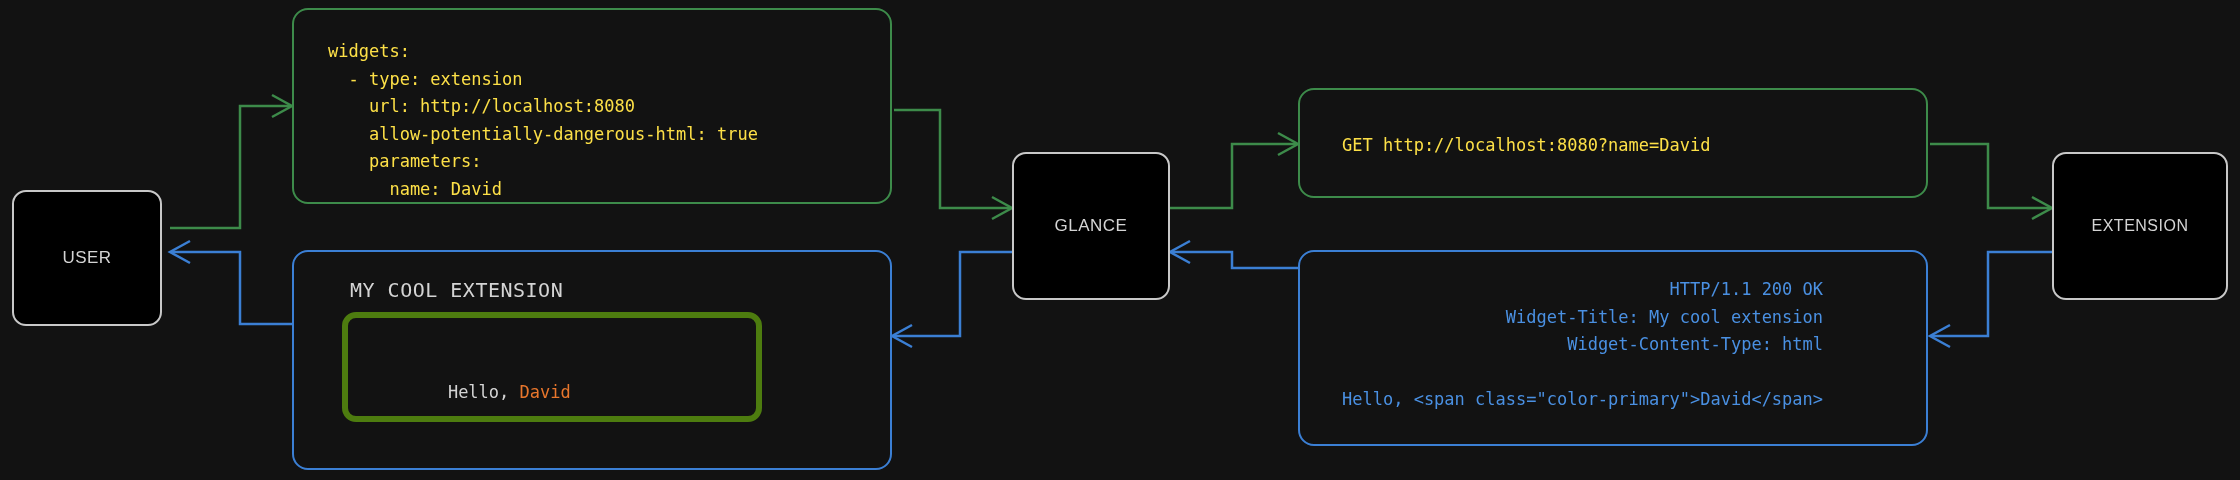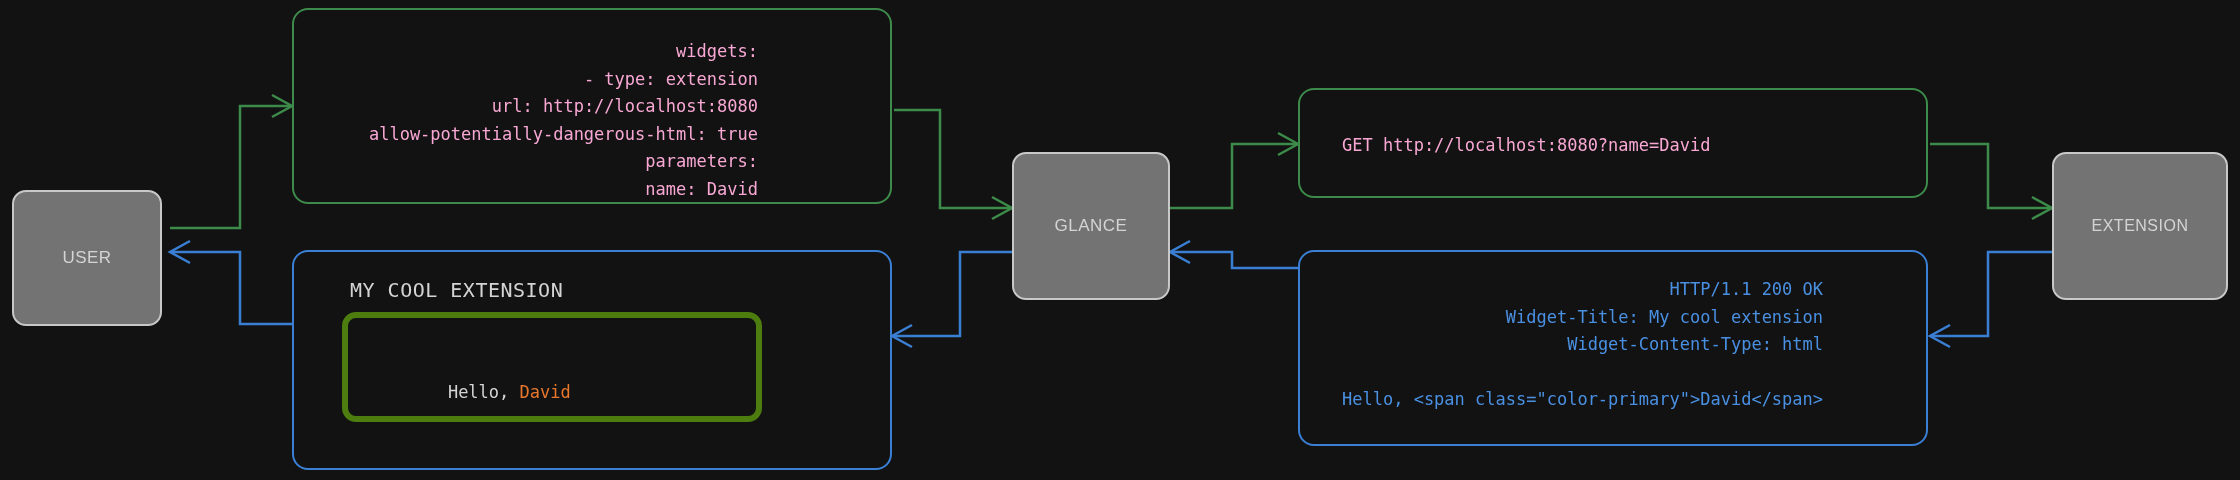--- a/index.html
+++ b/index.html
@@ -21,21 +21,21 @@
     top: 0;
     width: 2240px;
     height: 480px;
     pointer-events: none;
   }
   .node {
     position: absolute;
     box-sizing: border-box;
     border: 2px solid #c8c8c8;
     border-radius: 14px;
-    background: #737373;
+    background: #000000;
     display: flex;
     align-items: center;
     justify-content: center;
     color: #d4d4d4;
     letter-spacing: 0.5px;
   }
   .node-sans {
     font-family: "Liberation Sans", sans-serif;
     font-size: 17px;
   }
@@ -55,21 +55,21 @@
   .panel-blue {
     border: 2px solid #3b7fd4;
   }
   .code {
     margin: 0;
     white-space: pre;
     font-family: "DejaVu Sans Mono", monospace;
     font-size: 17px;
     line-height: 1.62;
   }
-  .code-green { color: #f9a8d4; text-align: right; }
+  .code-green { color: #fde047; }
   .code-blue  { color: #4a90e2; }
 
   #yaml-panel   { left: 292px;  top: 8px;   width: 600px;  height: 196px; }
   #yaml-code    { position: absolute; left: 34px; top: 28px; }
 
   #request-panel { left: 1298px; top: 88px;  width: 630px;  height: 110px; }
   #request-code  { position: absolute; left: 42px; top: 42px; }
 
   #response-panel { left: 1298px; top: 250px; width: 630px; height: 196px; }
   #response-code  { position: absolute; left: 42px; top: 24px; text-align: right; }

